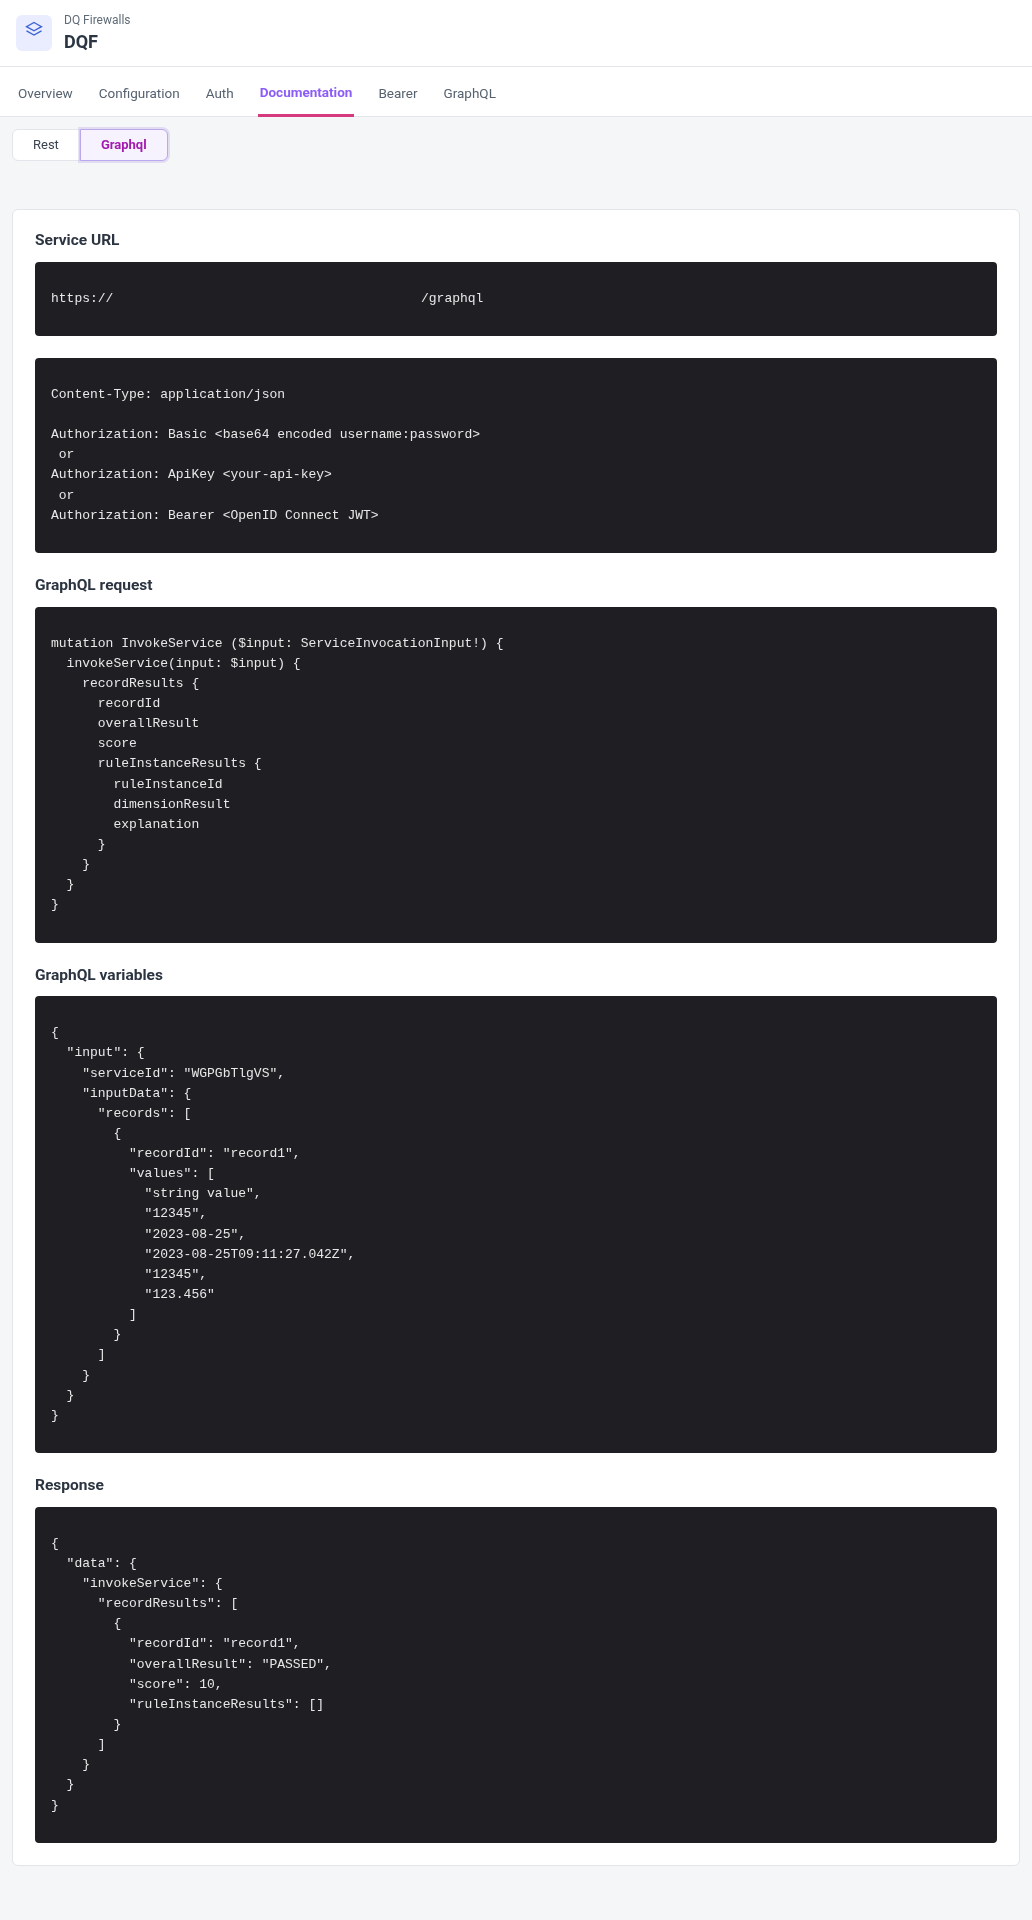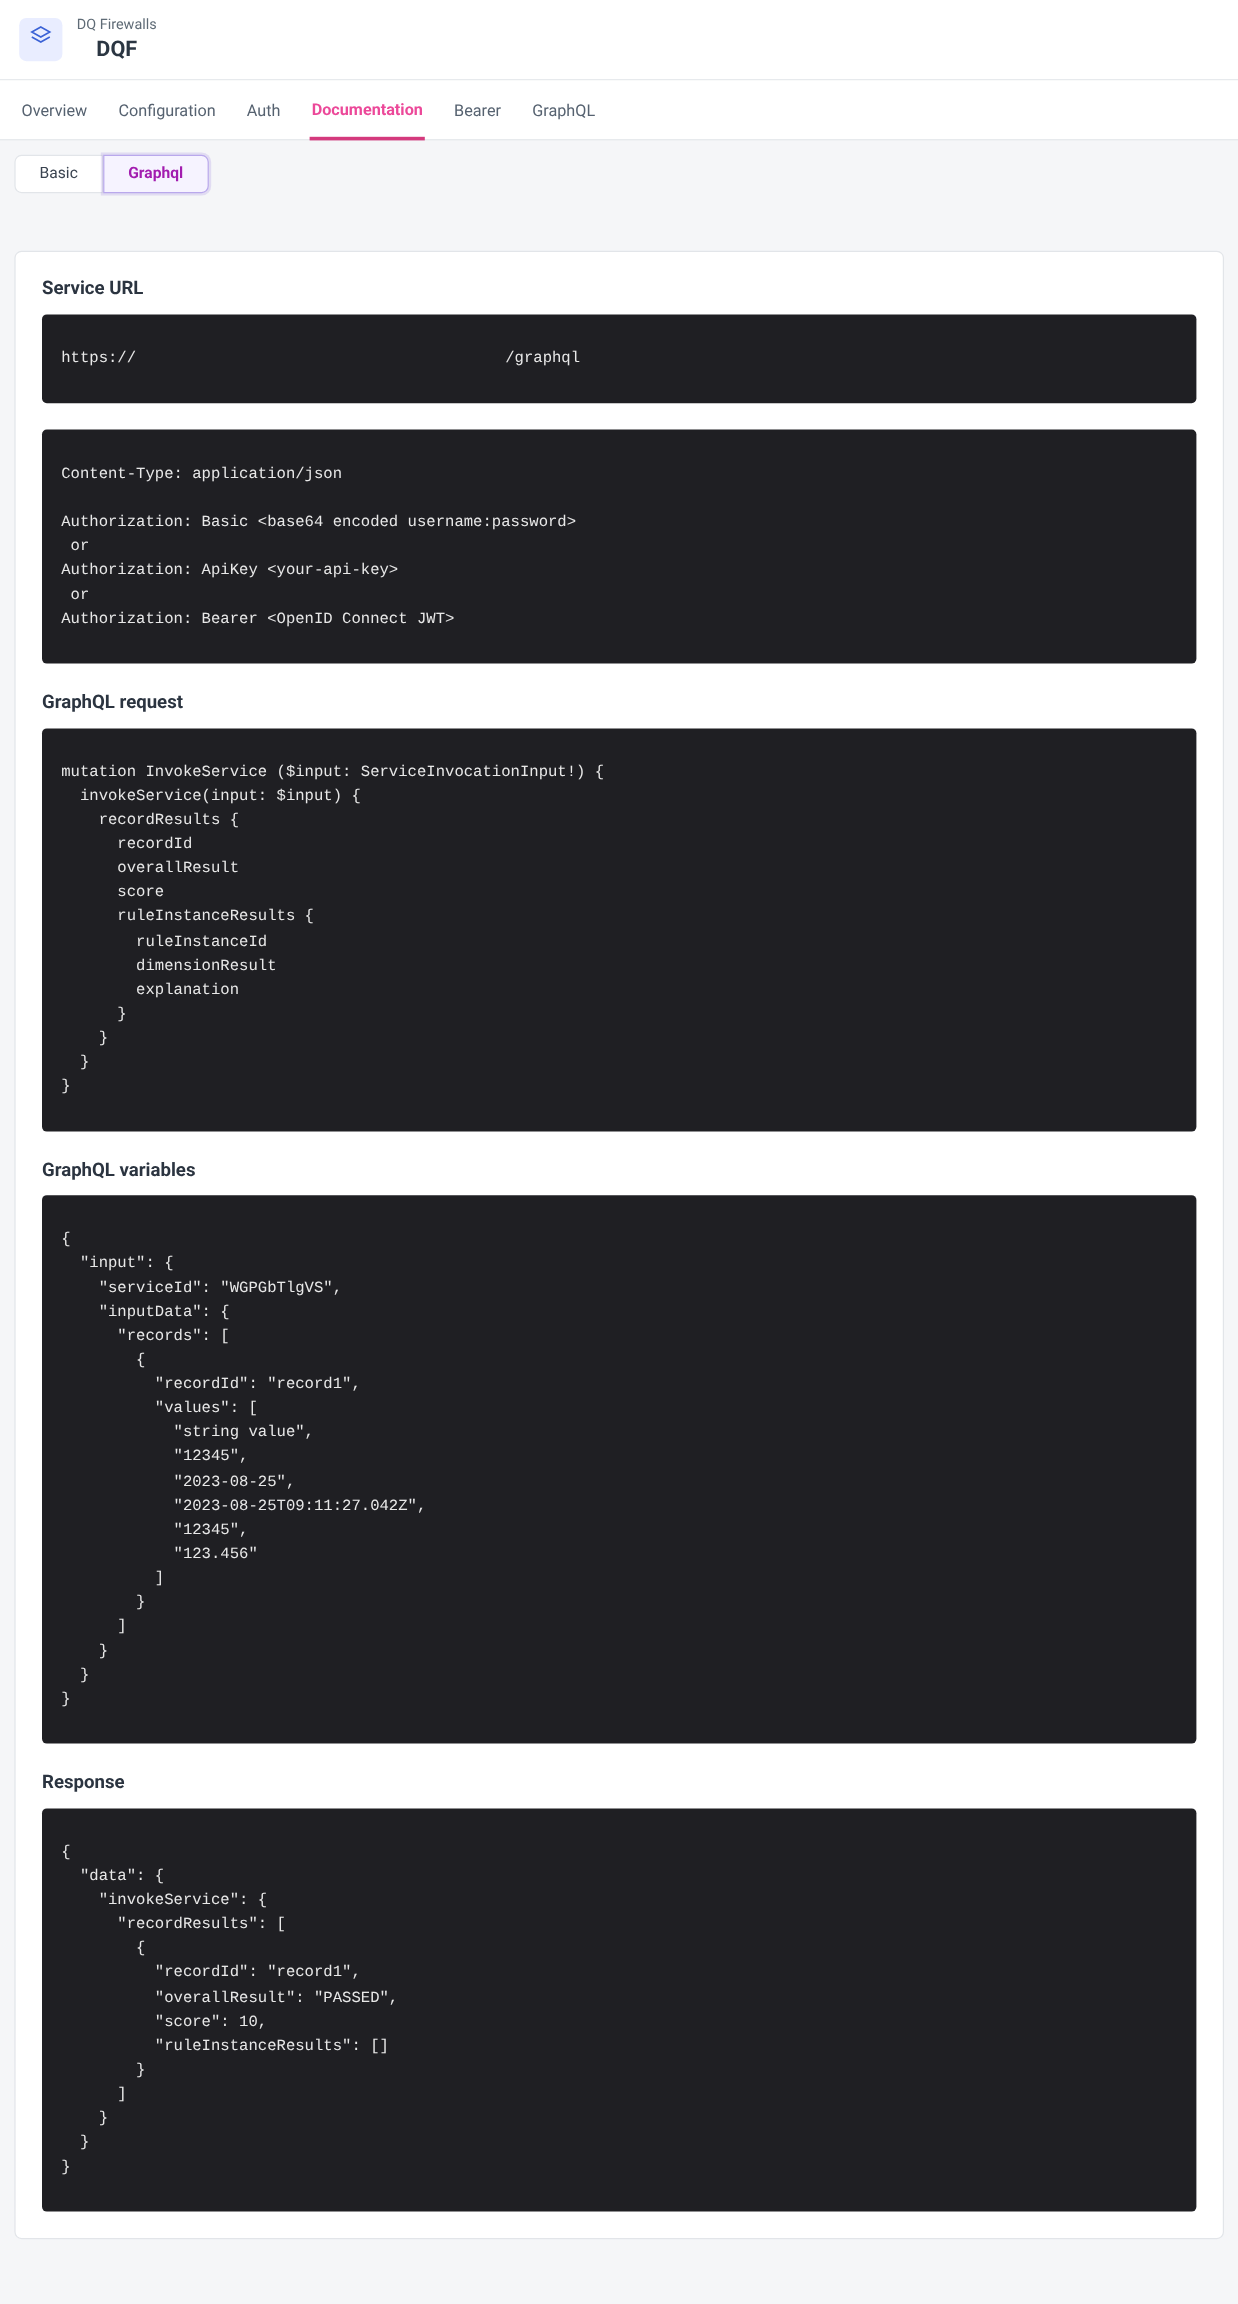--- a/index.html
+++ b/index.html
@@ -11,29 +11,29 @@
     --accent:#6f4ad1;
     --accent-underline:#d43a7d;
     --code-bg:#1f1f23;
     --code-text:#e8e8e8;
     --pill-bg:#f6f3ff;
     --pill-border:#b9a8ec;
     --icon-bg:#e9edff;
     --icon-fg:#3b62d6;
   }
   html,body{margin:0;padding:0;background:var(--page-bg);color:var(--text);font-family:-apple-system,BlinkMacSystemFont,"Segoe UI",Roboto,Helvetica,Arial,sans-serif;font-size:14px;line-height:1.4;}
-  .header{display:flex;align-items:center;gap:12px;padding:12px 16px;background:#fff;border-bottom:1px solid var(--border);text-align:center;}
+  .header{display:flex;align-items:center;gap:12px;padding:12px 16px;background:#fff;border-bottom:1px solid var(--border);}
   .app-icon{width:36px;height:36px;border-radius:6px;background:var(--icon-bg);display:flex;align-items:center;justify-content:center;}
   .app-icon svg{width:20px;height:20px;fill:none;stroke:var(--icon-fg);stroke-width:1.6;}
   .app-titles{display:flex;flex-direction:column;}
   .app-subtitle{font-size:12px;color:var(--muted);}
   .app-title{font-size:18px;font-weight:700;color:#2b3642;}
   .tabs-row{display:flex;align-items:center;gap:22px;padding:6px 16px 0 16px;border-bottom:1px solid var(--border);background:#fff;}
   .tab{color:#566270;padding:10px 2px 12px 2px;cursor:pointer;font-size:13.5px;}
-  .tab.active{color:#ec4899;font-weight:700;border-bottom:3px solid var(--accent-underline);margin-bottom:-1px;}
+  .tab.active{color:#8b5cf6;font-weight:700;border-bottom:3px solid var(--accent-underline);margin-bottom:-1px;}
   .page-body{padding:12px;}
   .subtabs{display:inline-flex;background:transparent;margin:0 0 12px 0;}
   .subtab{padding:6px 20px;font-size:13px;cursor:pointer;border:1px solid var(--border);background:#fff;color:#3a4350;}
   .subtab:first-child{border-top-left-radius:6px;border-bottom-left-radius:6px;}
   .subtab:last-child{border-top-right-radius:6px;border-bottom-right-radius:6px;border-left:none;}
   .subtab.active{background:var(--pill-bg);border:1px solid var(--pill-border);box-shadow:0 0 0 2px rgba(111,74,209,.15);color:#a21caf;font-weight:700;position:relative;z-index:1;}
   .card{background:var(--card-bg);padding:20px 22px;border:1px solid var(--border);border-radius:6px;margin-top:36px;}
   .section-title{font-size:15.5px;font-weight:700;color:#2b3440;margin:0 0 10px 0;}
   .code{background:var(--code-bg);color:var(--code-text);padding:27px 16px;border-radius:4px;font-family:ui-monospace,SFMono-Regular,Menlo,Consolas,"Liberation Mono",monospace;font-size:13px;line-height:1.55;white-space:pre;overflow-x:auto;margin-bottom:22px;}
   .code.last{margin-bottom:2px;}
@@ -63,21 +63,21 @@
   <div class="tab">Configuration</div>
   <div class="tab">Auth</div>
   <div class="tab active">Documentation</div>
   <div class="tab">Bearer</div>
   <div class="tab">GraphQL</div>
 </div>
 
 <div class="page-body">
 
   <div class="subtabs">
-    <div class="subtab">Basic</div>
+    <div class="subtab">Rest</div>
     <div class="subtab active">Graphql</div>
   </div>
 
   <div class="card">
 
     <div class="section-title">Service URL</div>
     <div class="code"><div class="service-url-line"><span class="service-url-prefix">https://</span><span>/graphql</span></div></div>
 
     <div class="code">Content-Type: application/json
 

